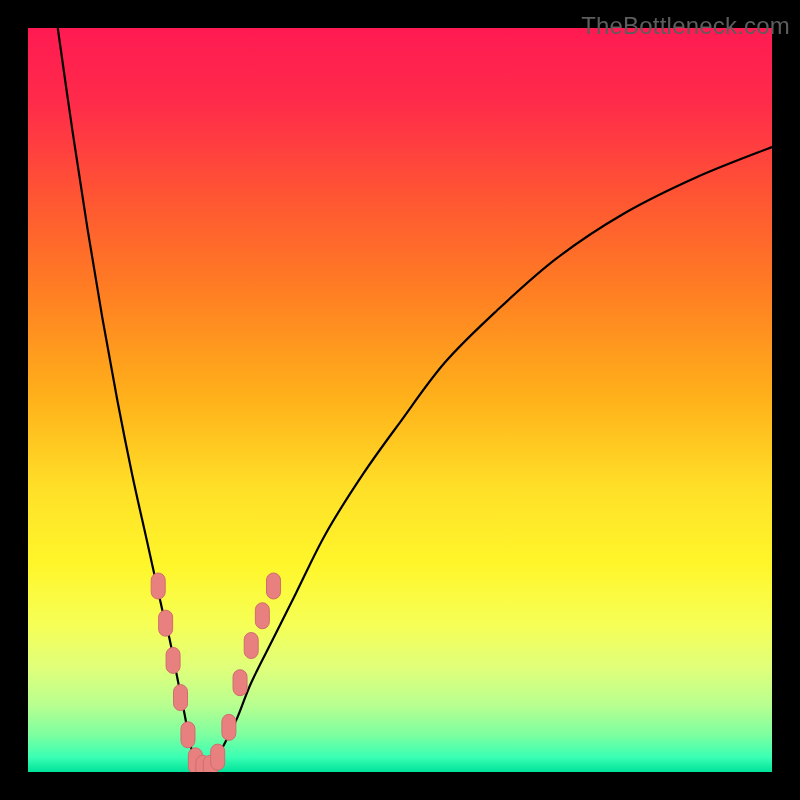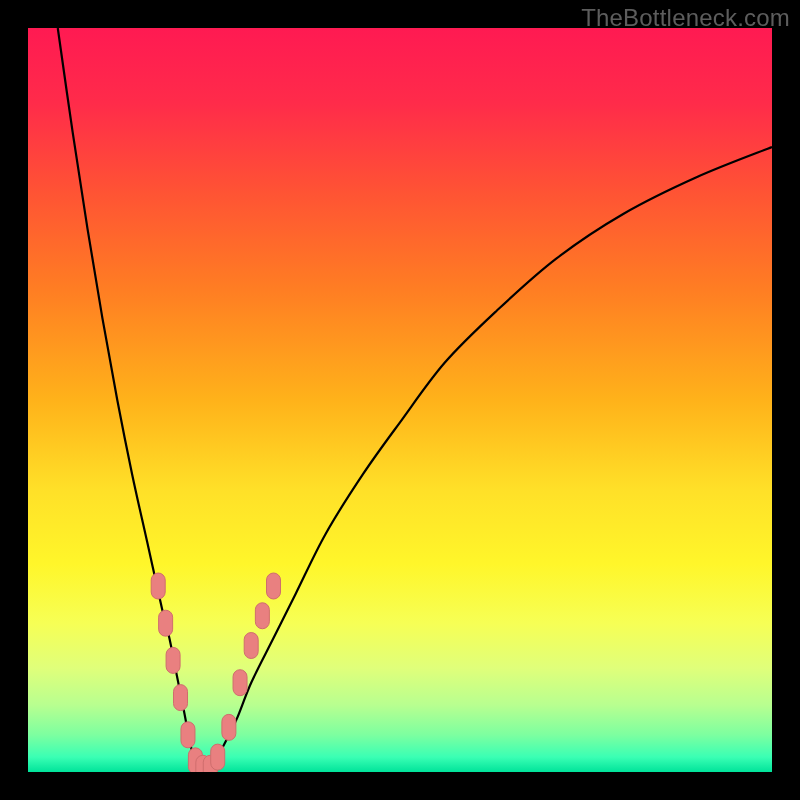--- a/index.html
+++ b/index.html
@@ -21,21 +21,21 @@
   }
   .plot {
     position: absolute;
     left: 0;
     top: 0;
     width: 744px;
     height: 744px;
   }
   .watermark {
     position: absolute;
-    top: 4px;
+    top: 12px;
     right: 10px;
     color: #5d5d5d;
     font-size: 24px;
     font-weight: 500;
     letter-spacing: 0.2px;
     user-select: none;
     margin-left: 16px;
   }
   svg {
     display: block;

